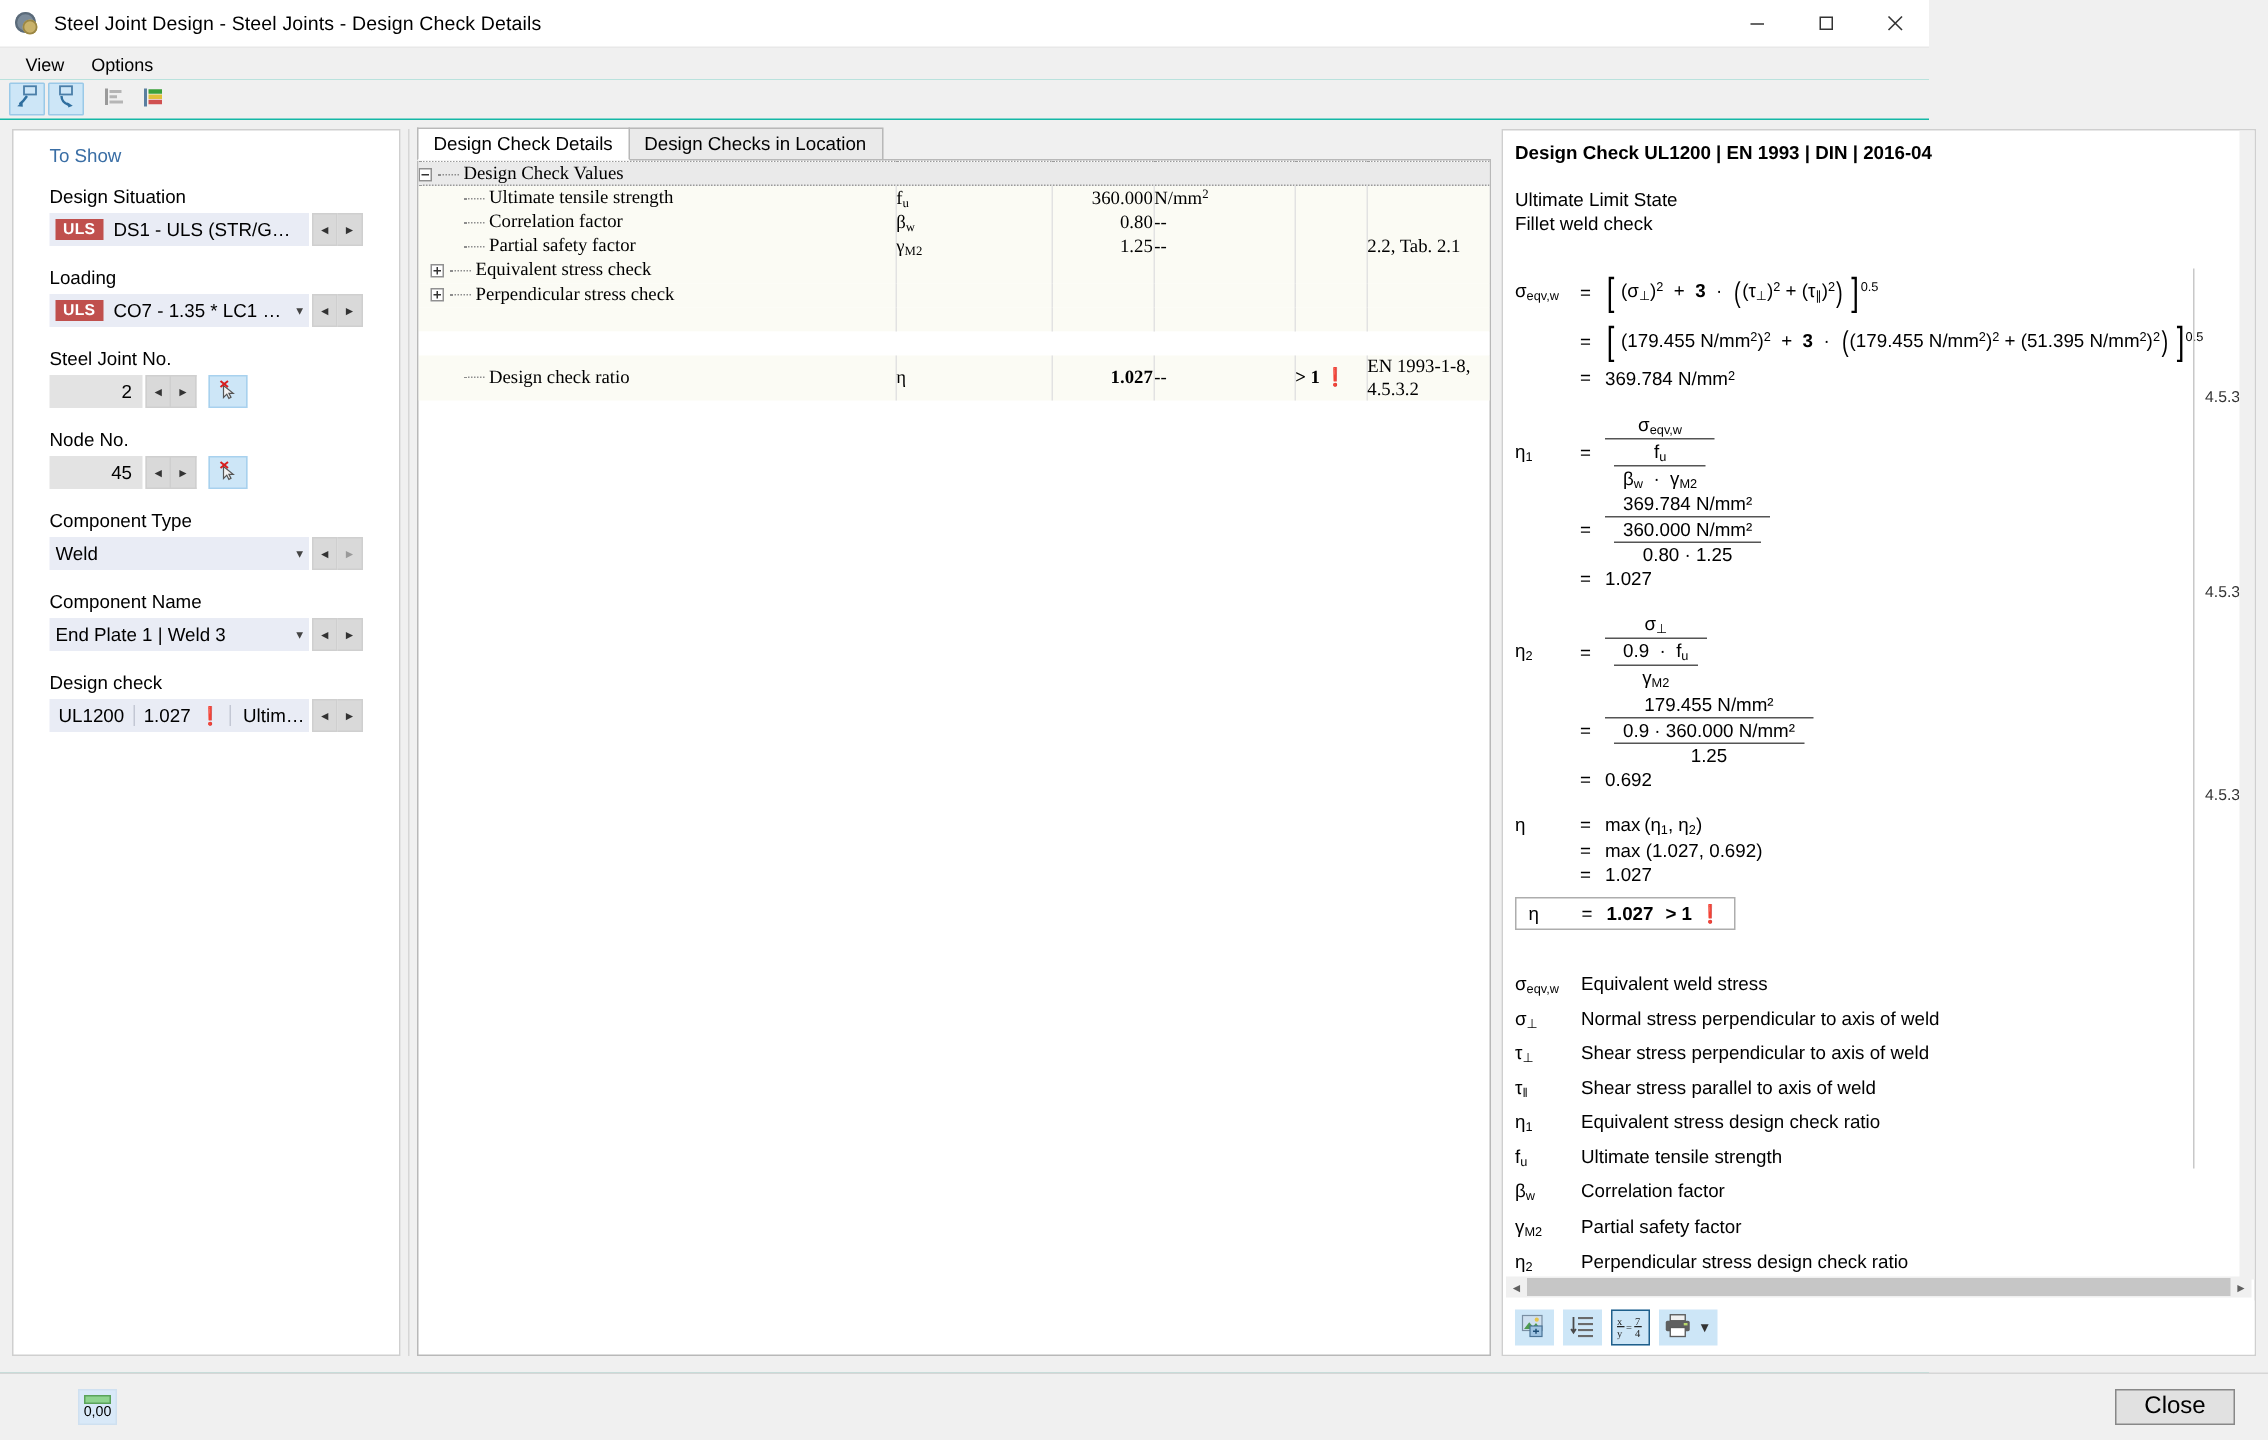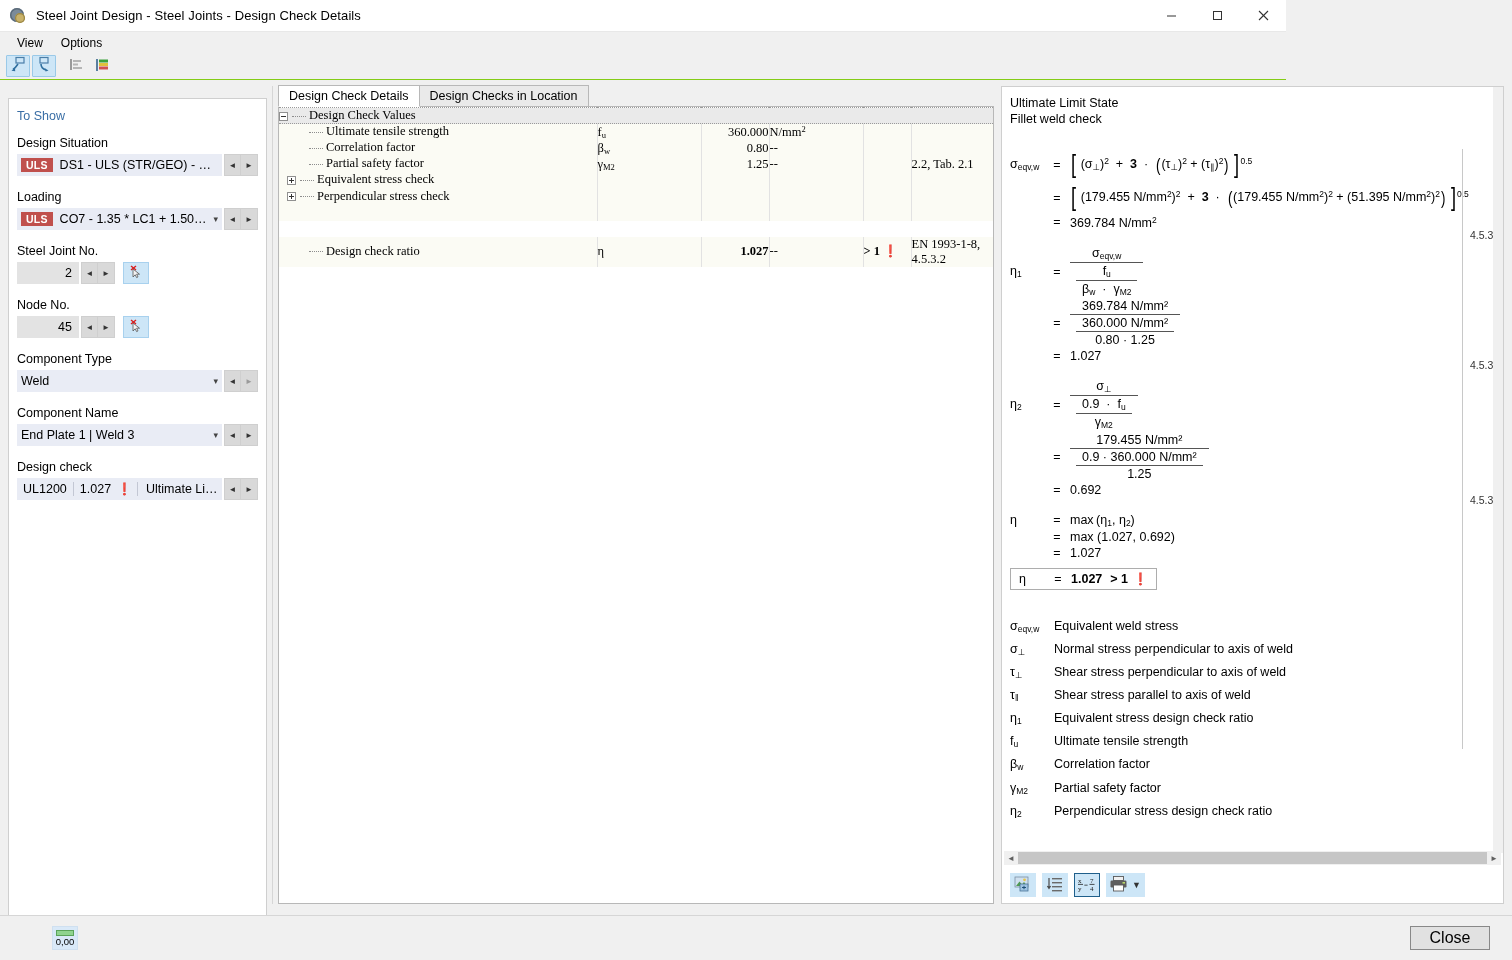--- a/index.html
+++ b/index.html
@@ -5,21 +5,21 @@
   * { box-sizing: border-box; }
   html, body {
     margin: 0; padding: 0;
     width: 1512px; height: 960px;
     overflow: hidden;
     background: #f0f0f0;
     font-family: "Liberation Sans", sans-serif;
     font-size: 12px;
     color: #000;
   }
-  #app { position: relative; width: 1286px; height: 960px; background: #84cc16; }
+  #app { position: relative; width: 1286px; height: 960px; background: #14b8a6; }
 
   
   .titlebar {
     height: 32px; background: #ffffff; display: flex; align-items: center;
     border-bottom: 1px solid #e8e8e8;
   }
   .title-icon { width: 18px; height: 18px; margin-left: 9px; margin-right: 9px; position: relative; flex: none; }
   .title-icon .gear {
     position: absolute; left: 1px; top: 1px; width: 14px; height: 14px;
     border-radius: 50%; background: #7b8b9a;
@@ -50,23 +50,23 @@
   .tb-sep { width: 4px; }
 
   
   .body-area {
     position: absolute; left: 0; top: 80px; width: 1512px; height: 835px;
     background: #f0f0f0;
   }
 
   
   .left-panel {
-    position: absolute; left: 8px; top: 18px; width: 259px; height: 818px;
+    position: absolute; left: 8px; top: 6px; width: 259px; height: 818px;
     background: #fff; border: 1px solid #cfcfcf;
-    padding: 10px 8px;
+    padding: 10px 24px;
   }
   .panel-head { color: #3a6ea5; font-size: 12.5px; margin-bottom: 13px; }
   .field-label { font-size: 12.5px; color: #000; margin-bottom: 4px; }
   .field-row { display: flex; align-items: stretch; margin-bottom: 14px; height: 22px; }
   .combo {
     flex: 1; background: #e9ecf5; border: none; display: flex; align-items: center;
     font-size: 12.5px; padding: 0 4px; min-width: 0; position: relative;
   }
   .badge-uls {
     background: #c0504d; color: #fff; font-size: 10.5px; font-weight: bold;
@@ -478,20 +478,21 @@
             <td class="c-ref"><span>EN 1993-1-8, 4.5.3.2</span></td>
           </tr>
         </tbody>
           </table>
       </div>
     </div>
 
     <div class="right-panel">
       <div class="rp-scroll">
 
+        <div class="rp-title">Design Check UL1200 | EN 1993 | DIN | 2016-04</div>
         <div class="rp-sub">Ultimate Limit State</div>
         <div class="rp-sub">Fillet weld check</div>
 
         <div class="formula-zone">
           <div class="ref-line" style="top:0; height:600px;"></div>
           <div class="ref-tag" style="top:80px;">4.5.3.2</div>
           <div class="ref-tag" style="top:210px;">4.5.3.2</div>
           <div class="ref-tag" style="top:345px;">4.5.3.2</div>
 
           

